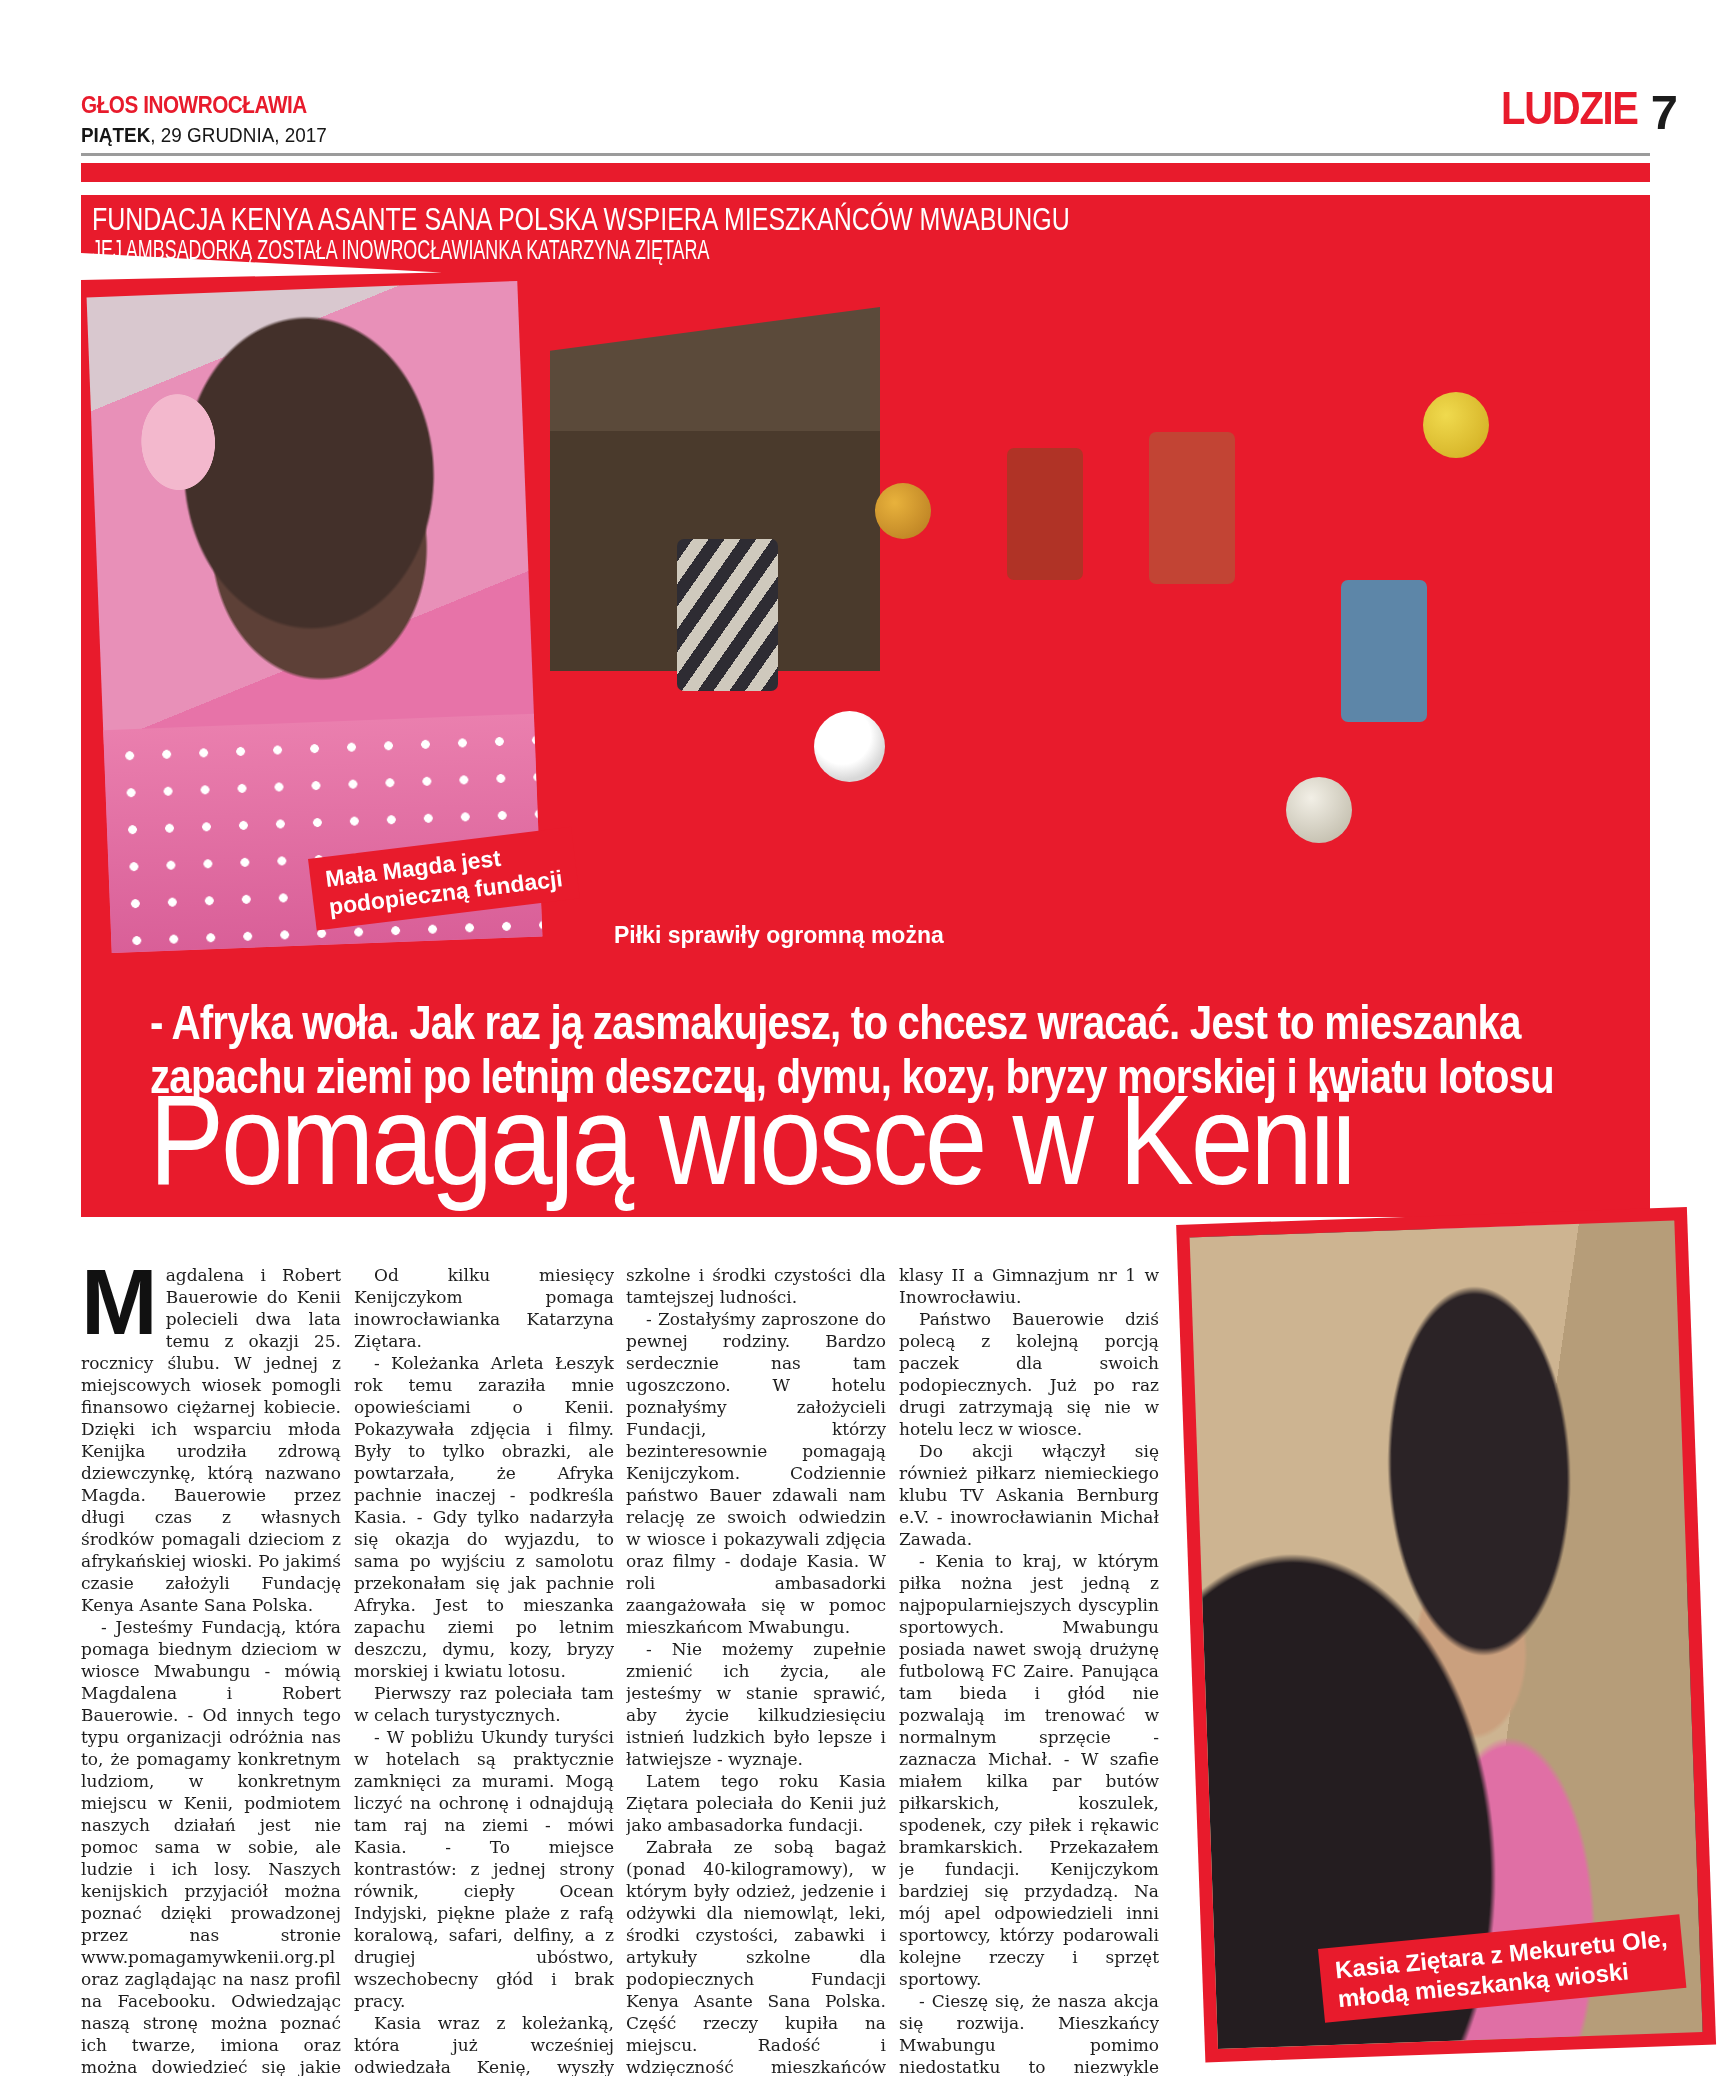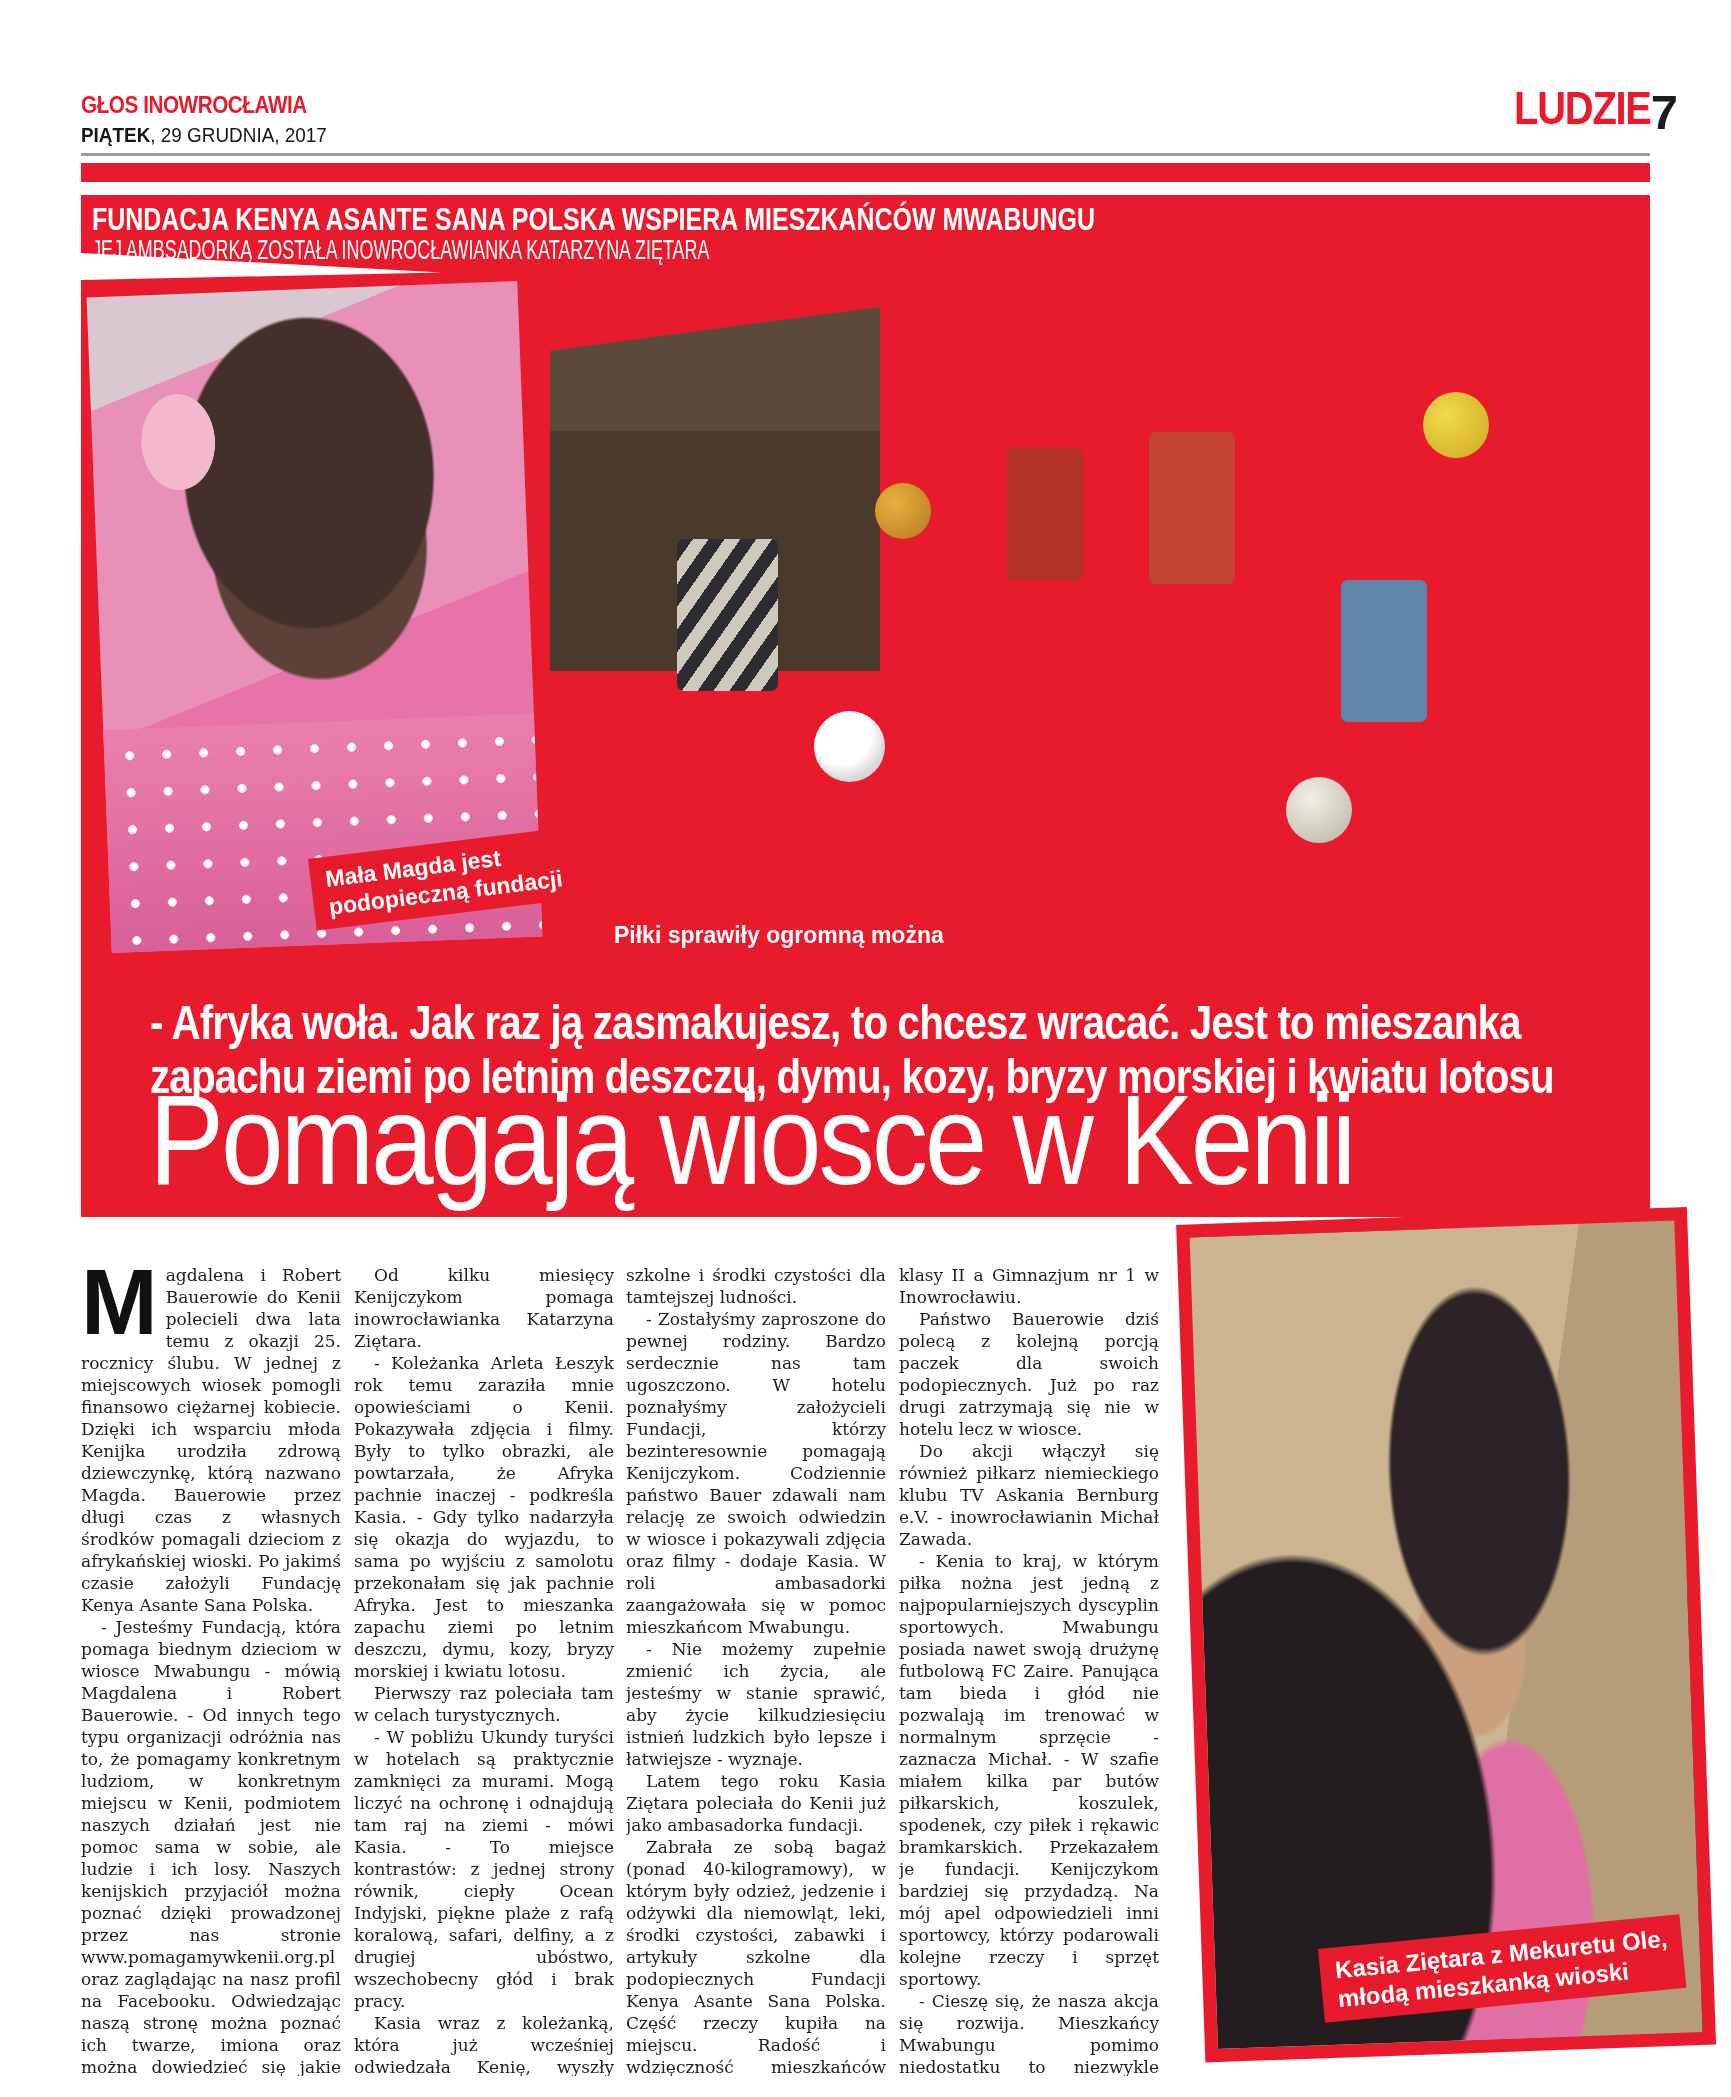--- a/index.html
+++ b/index.html
@@ -6,30 +6,30 @@
   .page{position:relative;width:1732px;height:2097px;background:#ffffff;
         font-family:"Liberation Sans", sans-serif;overflow:hidden;color:#1d1d1d;padding-left:27px;}
   .abs{position:absolute;}
   .cond{display:inline-block;transform:scaleX(0.82);transform-origin:0 50%;white-space:nowrap;}
   .red{background:#e81b2c;}
 
   
   .paper-name{left:81px;top:92px;font-weight:bold;font-size:23px;color:#e81b2c;letter-spacing:-0.5px;}
   .date-line{left:81px;top:123px;font-size:21px;color:#161616;}
   .date-line .b{font-weight:bold;}
-  .section-box{right:81px;top:80px;display:flex;align-items:flex-end;}
+  .section-box{right:81px;top:80px;display:flex;align-items:flex-end;gap:13px;}
   .section-name{font-weight:bold;font-size:47px;color:#e81b2c;letter-spacing:-1.5px;
                 display:inline-block;transform:scaleX(0.85);transform-origin:100% 50%;}
   .page-num{font-weight:bold;font-size:49px;color:#1c1c1c;line-height:0.92;}
   .gray-rule{left:81px;top:153px;width:1569px;height:3px;background:#9b9b9b;}
   .top-red-bar{left:81px;top:163px;width:1569px;height:19px;}
 
   
   .feature-bg{left:81px;top:195px;width:1569px;height:1022px;}
-  .kicker-title{left:92px;top:201px;font-weight:bold;font-size:32px;color:#fff;}
+  .kicker-title{left:92px;top:201px;font-weight:normal;font-size:32px;color:#fff;}
   .kicker-title .cond{transform:scaleX(0.78);}
   .kicker-sub{left:92px;top:234px;font-size:28px;color:#fff;font-weight:400;text-align:center;}
   .kicker-sub .cond{transform:scaleX(0.64);}
   .white-wedge{left:81px;top:253px;width:361px;height:27px;background:#fff;
                clip-path:polygon(0 0,100% 72%,0 100%);}
 
   
   .photo-baby{left:99px;top:289px;width:431px;height:656px;transform:rotate(-2.2deg);
       background:linear-gradient(160deg,#d9c8cf 0 14%,#e890b8 14% 55%,#e773a8 55% 100%);overflow:hidden;}
   .baby-head{position:absolute;left:6%;top:2%;width:88%;height:62%;

